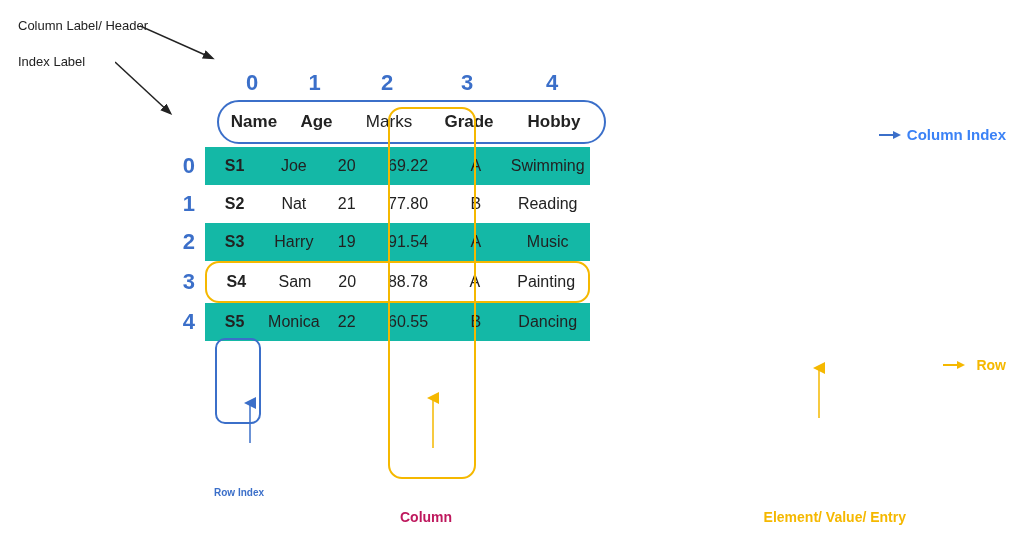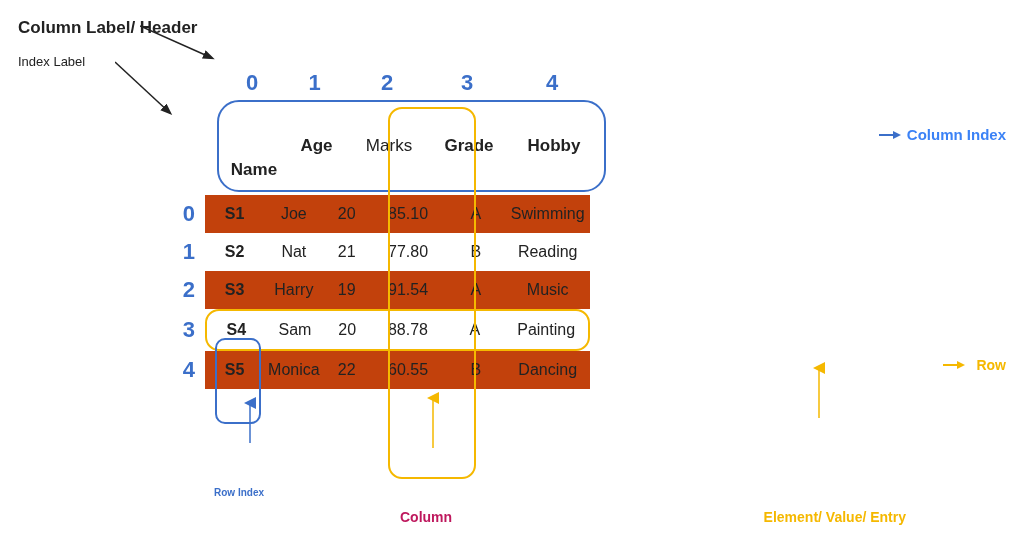--- a/index.html
+++ b/index.html
@@ -58,21 +58,21 @@
       background: #fff;
       padding: 4px 0;
     }
     .header-cell {
       font-size: 17px;
       font-weight: bold;
       color: #222;
       text-align: center;
       padding: 6px 0;
     }
-    .hc-0 { width: 70px; margin-top: 48px; }
+    .hc-0 { width: 70px; }
     .hc-1 { width: 55px; }
     .hc-2 { width: 90px; font-weight: normal; }
     .hc-3 { width: 70px; }
     .hc-4 { width: 100px; }
 
     
     .data-section {
       display: flex;
       flex-direction: column;
       margin-top: 3px;
@@ -91,41 +91,41 @@
       flex-shrink: 0;
     }
 
     .data-row {
       display: flex;
       align-items: center;
       background: #fff;
       width: 385px;
     }
     .data-row.shaded {
-      background: #c2410c;
+      background: #14b8a6;
     }
     .data-cell {
       font-size: 16px;
       color: #222;
       text-align: center;
       padding: 10px 0;
     }
     .dc-idx { width: 70px; font-weight: bold; }
     .dc-0 { width: 70px; }
     .dc-1 { width: 55px; }
     .dc-2 { width: 90px; }
     .dc-3 { width: 70px; }
     .dc-4 { width: 100px; }
   </style>
 </head>
 <body>
 
 <div class="page-container">
 
-  <div style="position:absolute; top:18px; left:18px; font-size:17px; color:#222;font-weight:bold;">Column Label/ Header</div>
+  <div style="position:absolute; top:18px; left:18px; font-size:13px; color:#222;">Column Label/ Header</div>
   <div style="position:absolute; top:54px; left:18px; font-size:13px; color:#222;">Index Label</div>
 
   <svg style="position:absolute;top:10px;left:140px;width:100px;height:55px;">
     <line x1="0" y1="16" x2="72" y2="48" stroke="#222" stroke-width="1.5" marker-end="url(#arr1)"></line>
     <defs>
       <marker id="arr1" markerWidth="8" markerHeight="8" refX="6" refY="3" orient="auto">
         <path d="M0,0 L0,6 L8,3 z" fill="#222"></path>
       </marker>
     </defs>
   </svg>
@@ -168,21 +168,21 @@
     </div>
 
     <div class="data-section">
 
       <div class="data-row-wrapper">
         <div class="row-index">0</div>
         <div class="data-row shaded">
           <div class="data-cell dc-idx">S1</div>
           <div class="data-cell dc-0">Joe</div>
           <div class="data-cell dc-1">20</div>
-          <div class="data-cell dc-2">85.10</div>
+          <div class="data-cell dc-2">69.22</div>
           <div class="data-cell dc-3">A</div>
           <div class="data-cell dc-4">Swimming</div>
         </div>
       </div>
 
       <div class="data-row-wrapper">
         <div class="row-index">1</div>
         <div class="data-row">
           <div class="data-cell dc-idx">S2</div>
           <div class="data-cell dc-0">Nat</div>

